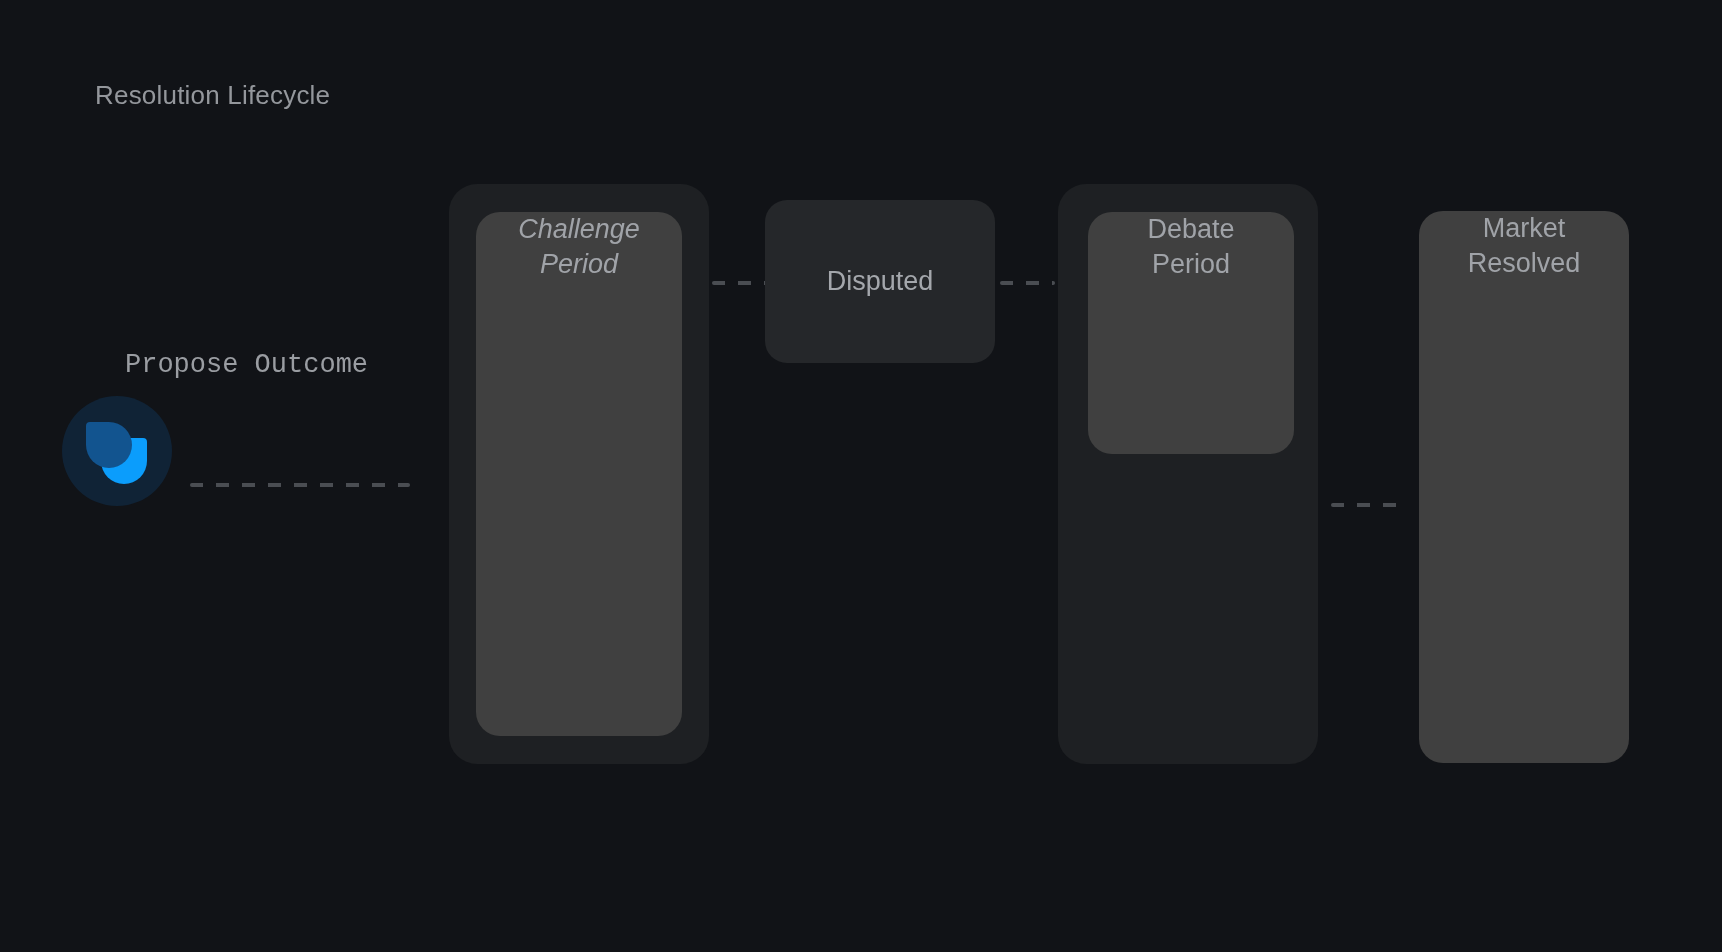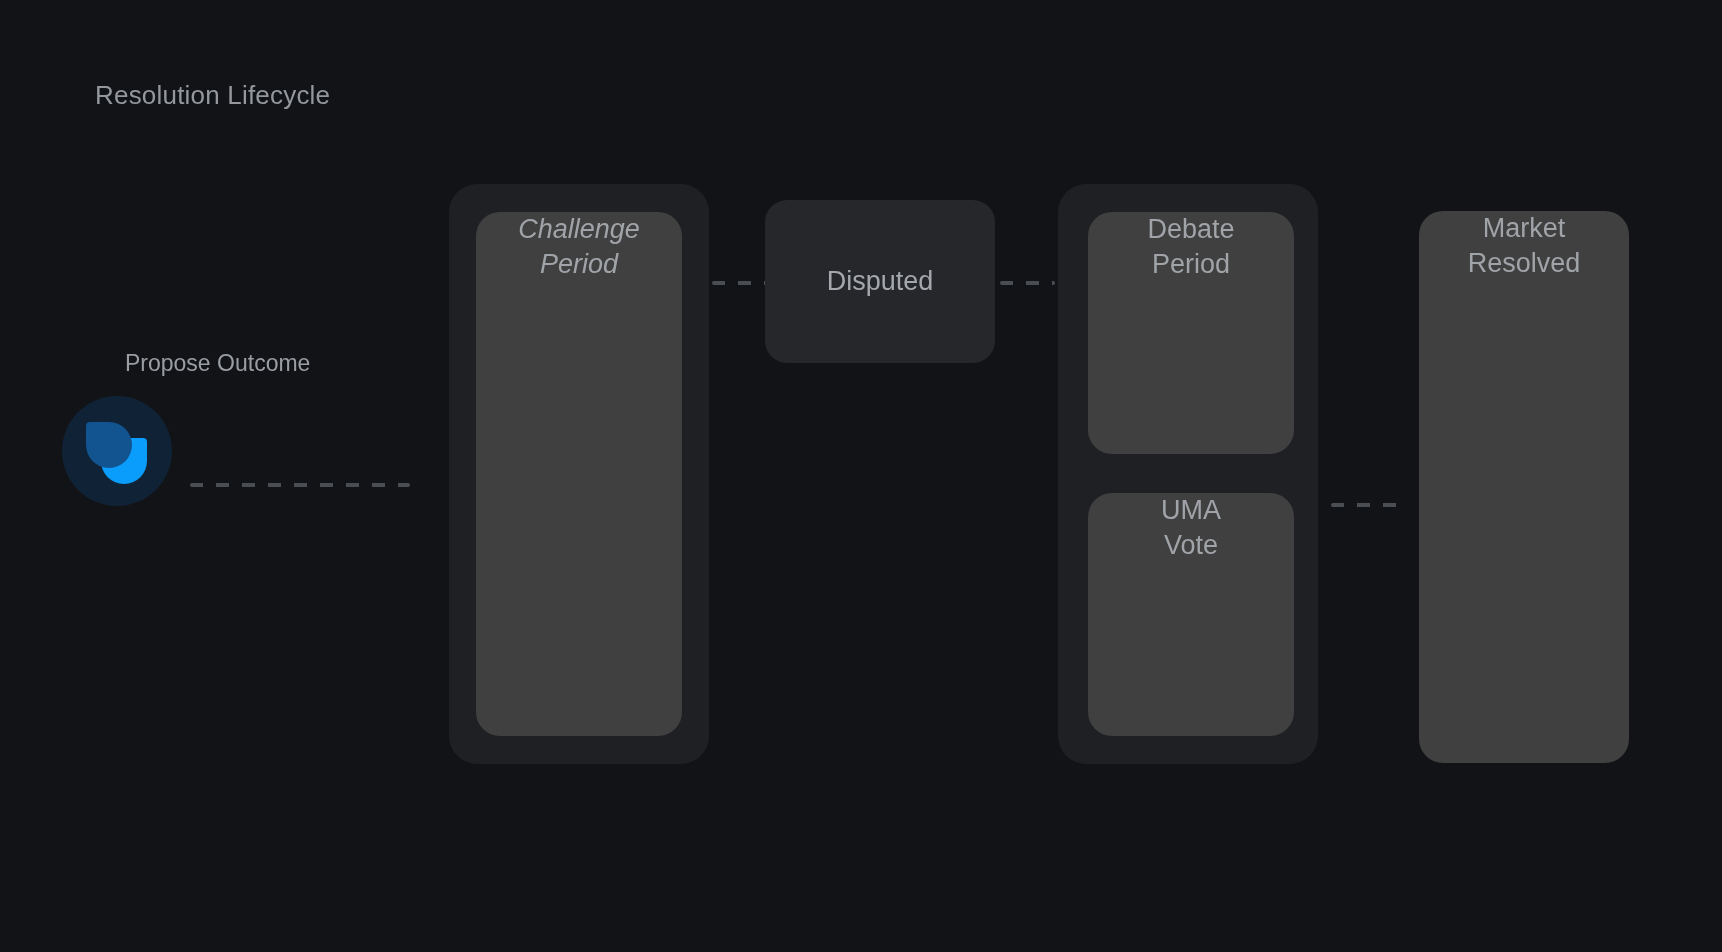--- a/index.html
+++ b/index.html
@@ -42,23 +42,24 @@
     top: 350px;
     width: 330px;
     height: 160px;
   }
   #propose-label {
     position: absolute;
     left: 63px;
     top: 0px;
     width: 330px;
     text-align: left;
-    font-size: 23px;
+    font-size: 27px;
     color: #9a9da2;
     white-space: nowrap;
+    font-family: Liberation Mono, monospace;
   }
   #propose-logo {
     position: absolute;
     left: 0px;
     top: 46px;
     width: 110px;
     height: 110px;
     border-radius: 50%;
     background: #102336;
     overflow: hidden;
@@ -176,23 +177,19 @@
 
   <div id="disputed-box" class="plain-box">
     <span class="card-label">Disputed</span>
   </div>
 
   <div id="debate-outer" class="stage-outer"></div>
   <div id="debate-card" class="stage-card">
     <span class="card-label">Debate
 Period</span>
   </div>
-  <div id="uma-card" class="stage-card">
-    <span class="card-label">UMA
-Vote</span>
-  </div>
 
   <div id="resolved-card" class="stage-card">
     <span class="card-label">Market
 Resolved</span>
   </div>
 
 </div>
 
 </body></html>

